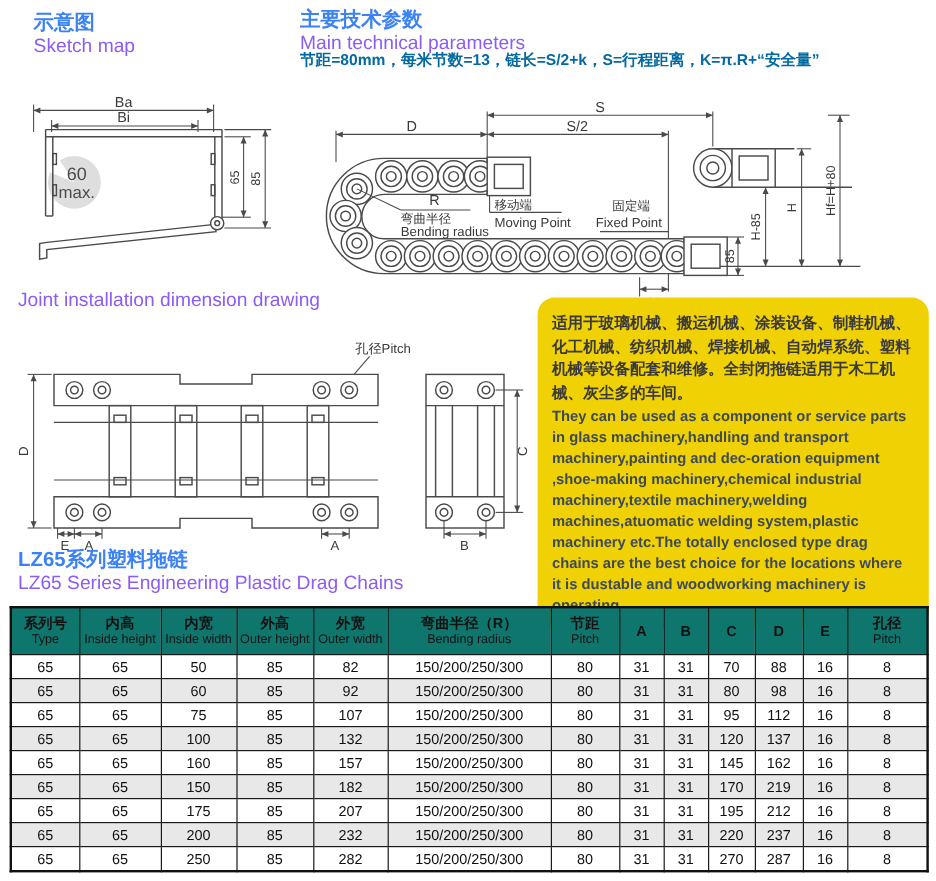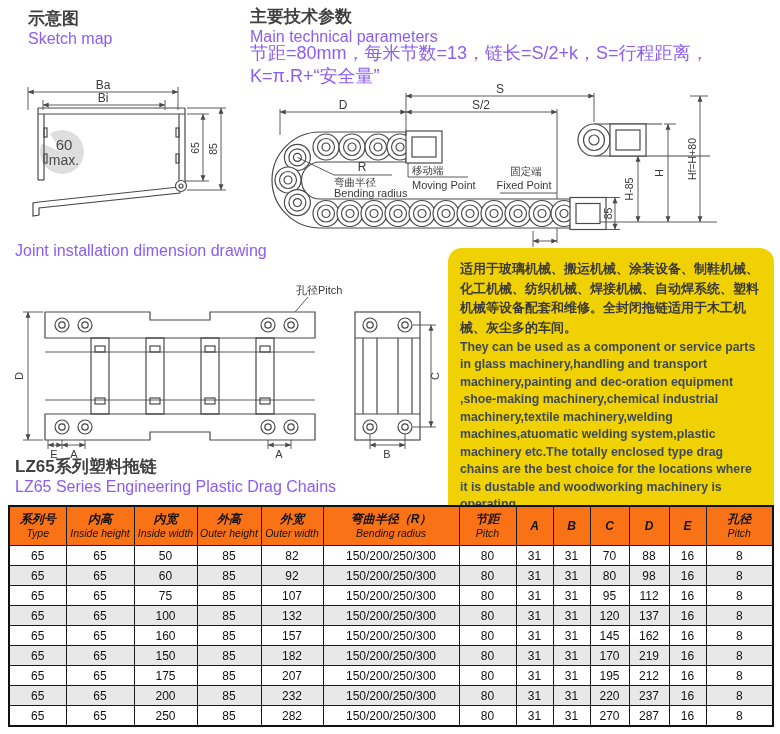--- a/index.html
+++ b/index.html
@@ -1,31 +1,31 @@
 <!DOCTYPE html>
 <html><head>
 <meta charset="utf-8">
 <style>
   html,body{margin:0;padding:0;background:#fff;}
   .page{position:relative;width:780px;height:734px;background:#ffffff;overflow:hidden;
         font-family:"Liberation Sans","DejaVu Sans",sans-serif;}
   .abs{position:absolute;}
-  .sec-title .zh{font-size:17px;font-weight:bold;color:#404040;line-height:1.25;}
+  .sec-title .zh{font-size:17px;font-weight:bold;color:#3b82f6;line-height:1.25;}
   .sec-title .en{font-size:16px;color:#8b5cf6;line-height:1.25;}
-  .params .zh{font-size:18px;font-weight:normal;color:#8b5cf6;line-height:1.3;}
+  .params .zh{font-size:13px;font-weight:bold;color:#0369a1;line-height:1.3;}
   .params .en{font-size:12.5px;color:#3a3a3a;line-height:1.3;}
   .ybox{position:absolute;left:448px;top:248px;width:300px;background:#f0d103;border-radius:14px;
         padding:11px 14px 10px 12px;}
   .ybox .zh{margin:0 0 2px 0;font-size:13px;font-weight:bold;color:#3a3a3a;line-height:1.5;}
   .ybox .en{margin:0;font-size:12.3px;font-weight:bold;color:#3e4a54;line-height:1.42;}
   table.spec{position:absolute;left:8px;top:505px;width:764px;border-collapse:collapse;
              table-layout:fixed;border:2px solid #111;}
   .spec th,.spec td{border:1px solid #1a1a1a;text-align:center;vertical-align:middle;
                     padding:0;font-size:12px;color:#111;}
-  .spec thead th{background:#f97316;height:38px;font-style:italic;}
+  .spec thead th{background:#0f766e;height:38px;}
   .spec .h-zh{font-size:12px;font-weight:bold;line-height:1.25;}
   .spec .h-en{font-size:10.5px;font-weight:normal;line-height:1.2;text-align:center;}
   .spec tbody td{height:19px;background:#fff;}
   .spec tbody tr.alt td{background:#e8e8e8;}
   svg.draw{position:absolute;overflow:visible;}
   svg text{font-family:"Liberation Sans","DejaVu Sans",sans-serif;fill:#3a3a3a;}
   .ln{stroke:#4a4a4a;stroke-width:1.2;fill:none;}
   .lnf{stroke:#4a4a4a;stroke-width:1.2;fill:#ffffff;}
   .dim{stroke:#4a4a4a;stroke-width:0.9;fill:none;}
   .t12{font-size:12px;} .t11{font-size:11px;} .t10{font-size:10.5px;}

